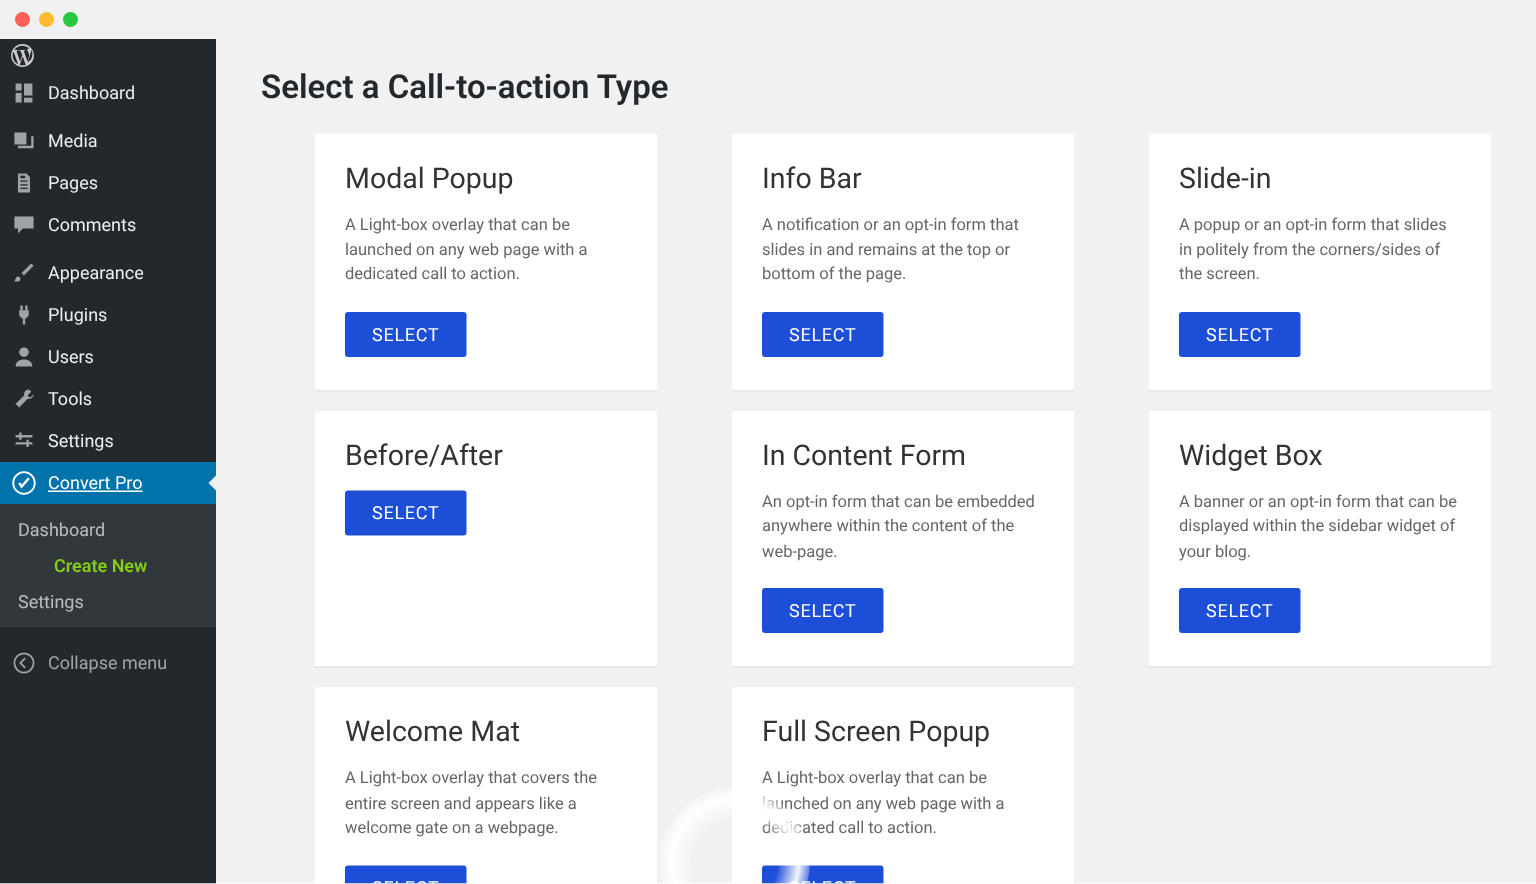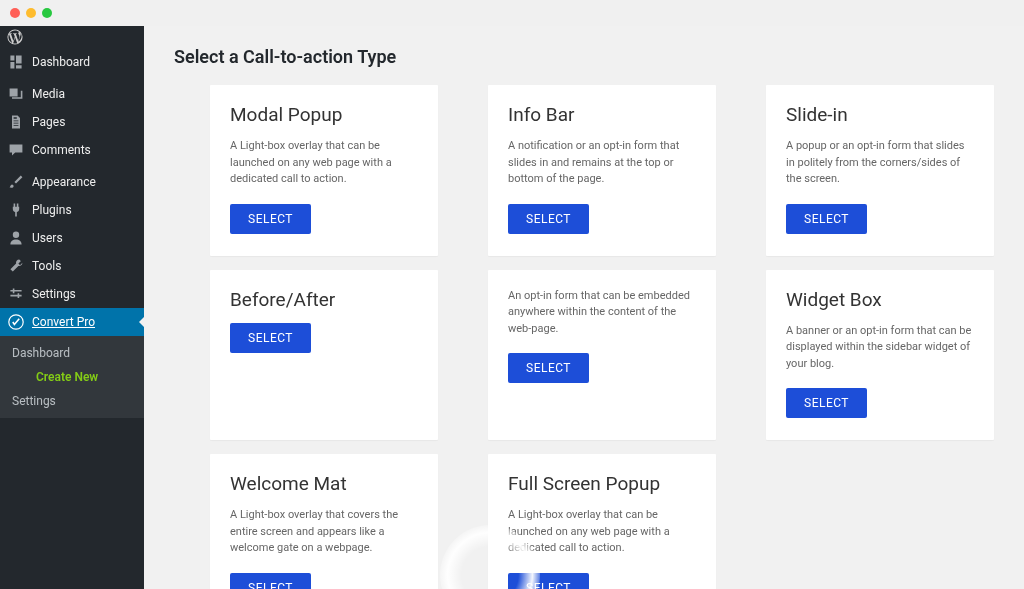--- a/index.html
+++ b/index.html
@@ -94,21 +94,21 @@
   margin-top: 8px;
 }
 
 .content {
   flex: 1;
   background: #f1f1f1;
   padding: 20px 30px;
   overflow: hidden;
 }
 .page-title {
-  font-size: 18px;
+  font-size: 22px;
   font-weight: 600;
   color: #23282d;
   margin-bottom: 18px;
 }
 
 .grid {
   display: grid;
   grid-template-columns: repeat(3, 1fr);
   gap: 14px;
 }
@@ -268,20 +268,29 @@
         </span>
       <span>Convert Pro</span>
     </div>
 
     <div class="submenu">
       <div class="subitem">Dashboard</div>
       <div class="subitem current">Create New</div>
       <div class="subitem">Settings</div>
     </div>
 
+    <div class="collapse">
+      <span class="icon">
+          <svg viewBox="0 0 20 20" fill="currentColor">
+            <circle cx="10" cy="10" r="8" fill="none" stroke="currentColor" stroke-width="1.5"></circle>
+            <path d="M11 6l-4 4 4 4" fill="none" stroke="currentColor" stroke-width="1.5"></path>
+          </svg>
+        </span>
+      <span>Collapse menu</span>
+    </div>
   </nav>
 
   <main class="content">
     <h1 class="page-title">Select a Call-to-action Type</h1>
 
     <div class="grid">
       <div class="card">
         <h3>Modal Popup</h3>
         <p>A Light-box overlay that can be launched on any web page with a dedicated call to action.</p>
         <button class="select-btn">SELECT</button>
@@ -294,20 +303,21 @@
       <div class="card">
         <h3>Slide-in</h3>
         <p>A popup or an opt-in form that slides in politely from the corners/sides of the screen.</p>
         <button class="select-btn">SELECT</button>
       </div>
       <div class="card">
         <h3>Before/After</h3>
         <button class="select-btn">SELECT</button>
       </div>
       <div class="card">
+        <h3>In Content Form</h3>
         <p>An opt-in form that can be embedded anywhere within the content of the web-page.</p>
         <button class="select-btn">SELECT</button>
       </div>
       <div class="card">
         <h3>Widget Box</h3>
         <p>A banner or an opt-in form that can be displayed within the sidebar widget of your blog.</p>
         <button class="select-btn">SELECT</button>
       </div>
       <div class="card">
         <h3>Welcome Mat</h3>

